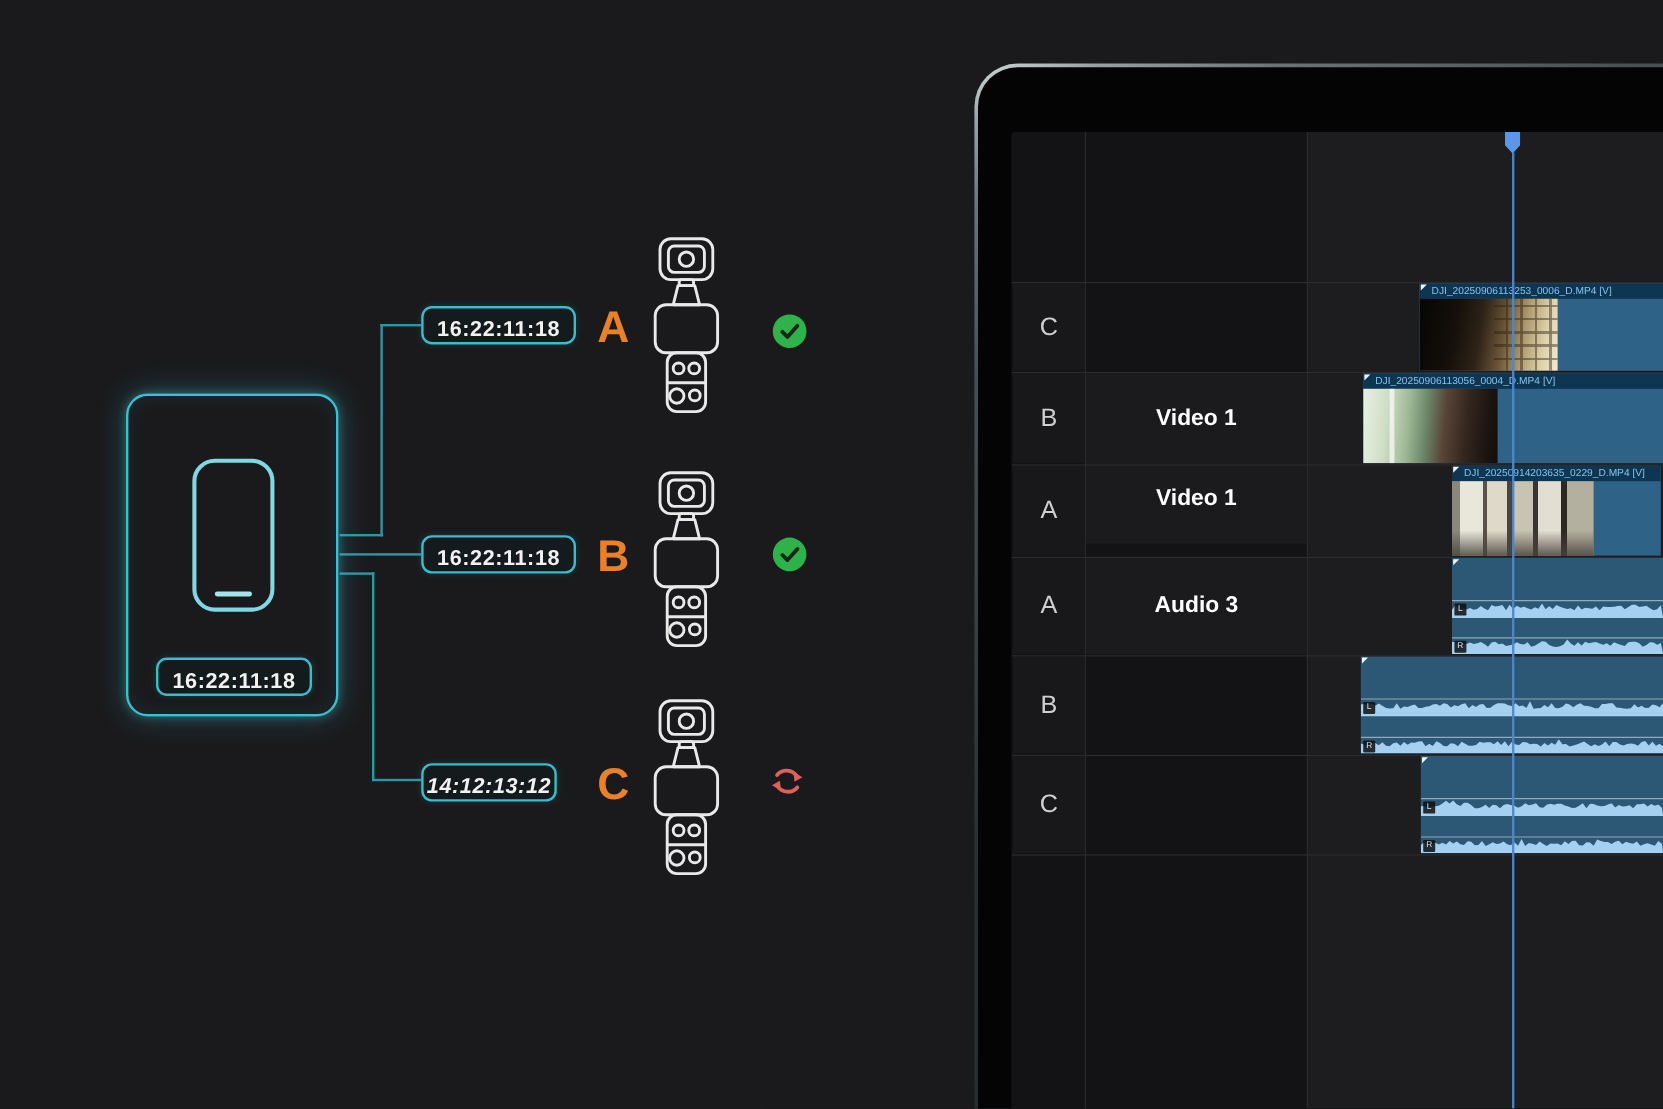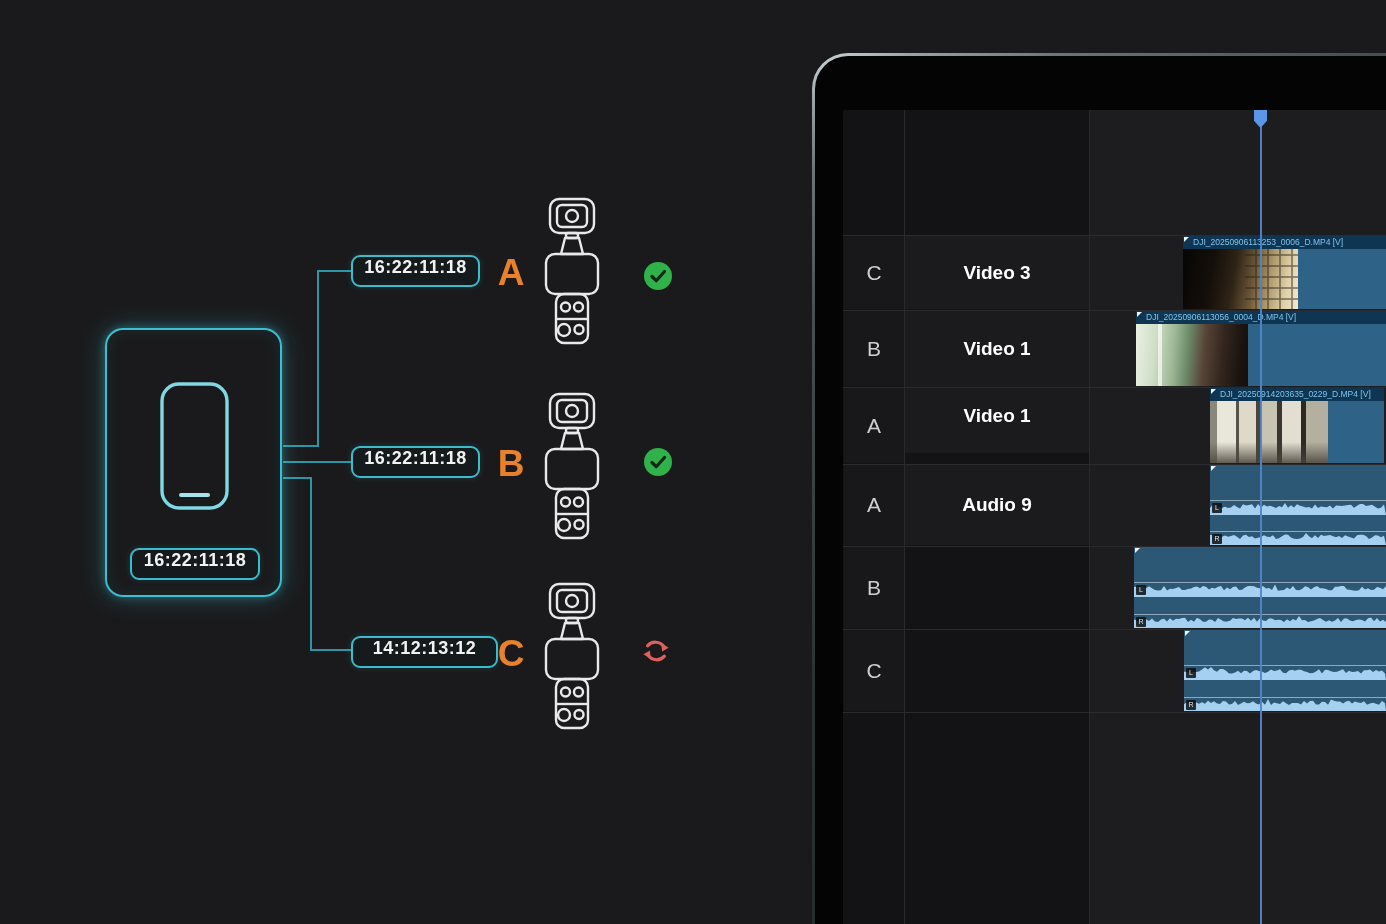--- a/index.html
+++ b/index.html
@@ -9,21 +9,21 @@
 
   
   .diagram { position:absolute; inset:0; }
   .sync-card { position:absolute; left:105px; top:328px; width:177px; height:269px;
                border:2px solid #3ac0d2; border-radius:18px;
                box-shadow:0 0 26px rgba(62,198,218,.30), 0 0 8px rgba(62,198,218,.35),
                           inset 0 0 16px rgba(62,198,218,.10); }
   .phone-svg { position:absolute; left:51px; top:50px; }
   .tc-box { position:absolute; height:32px; border:2px solid #3cbbcd; border-radius:9px;
             background:rgba(16,26,28,.45); color:#f2f2f2; font-size:18px; font-weight:bold;
-            display:flex; align-items:flex-start; justify-content:center; letter-spacing:.5px;
+            display:flex; align-items:flex-end; justify-content:center; letter-spacing:.5px;
             box-shadow:0 0 6px rgba(62,198,218,.18); }
   .card-tc { left:23px; top:218px; width:130px; }
   .line { position:absolute; background:#2d96a6; }
   .branch-letter { position:absolute; width:40px; color:#e8802c; font-size:37px; font-weight:bold;
                    text-align:center; }
   .camera { position:absolute; width:60px; height:148px; }
   .status { position:absolute; width:30px; height:30px; }
 
   
   .laptop-frame { position:absolute; left:812px; top:53px; width:600px; height:900px;
@@ -149,21 +149,21 @@
           <circle cx="36.5" cy="110" r="4.5"></circle>
         <circle cx="22" cy="133" r="6"></circle>
           <circle cx="37" cy="132.5" r="4.5"></circle>
       </g>
     </svg>
     <svg class="status" style="left:643px;top:447px;" viewBox="0 0 30 30">
       <circle cx="15" cy="15" r="14" fill="#2fb24a"></circle>
       <path d="M9 15.5 l4.2 4.2 L21.5 10.5" fill="none" stroke="#14261a" stroke-width="3.2" stroke-linecap="round" stroke-linejoin="round"></path>
     </svg>
 
-    <div class="tc-box" style="left:351px;top:636px;width:147px;">
+    <div class="tc-box" style="left:351px;top:636px;width:113px;font-style:italic;">
       <span>14:12:13:12</span>
     </div>
     <div class="branch-letter" style="left:491px;top:633px;">C</div>
     <svg class="camera" style="left:542px;top:582px;" viewBox="0 0 60 148">
       <g fill="none" stroke="#e9e9e9" stroke-width="2.4" stroke-linejoin="round">
         <rect x="8" y="2" width="44" height="34" rx="9"></rect>
           <rect x="15" y="8" width="30" height="22" rx="5"></rect>
         <circle cx="30" cy="19" r="6"></circle>
           <rect x="24" y="36" width="12" height="5" rx="2"></rect>
         <path d="M23 41 h14 l4 16 h-22 z"></path>
@@ -188,40 +188,37 @@
 
   <div class="laptop-frame"></div>
   <div class="laptop-bezel"></div>
 
   <div class="screen">
     <div class="header-pane"></div>
 
     <div class="cell cell-letter" style="top:126px;height:73px;">
         <span>C</span>
       </div>
-    <div class="cell cell-name" style="top:126px;height:73px;">
-        <span>Video 3</span>
-      </div>
     <div class="cell cell-letter" style="top:201px;height:75px;">
         <span>B</span>
       </div>
     <div class="cell cell-name" style="top:201px;height:75px;">
         <span>Video 1</span>
       </div>
     <div class="cell cell-letter" style="top:278px;height:75px;">
         <span>A</span>
       </div>
     <div class="cell cell-name" style="top:268px;height:75px;">
         <span>Video 1</span>
       </div>
     <div class="cell cell-letter" style="top:355px;height:80px;">
         <span>A</span>
       </div>
     <div class="cell cell-name" style="top:355px;height:80px;">
-        <span>Audio 9</span>
+        <span>Audio 3</span>
       </div>
     <div class="cell cell-letter" style="top:437px;height:81px;">
         <span>B</span>
       </div>
     <div class="cell cell-letter" style="top:520px;height:81px;">
         <span>C</span>
       </div>
 
     <div class="clip video" style="left:340px;top:126px;width:203px;height:73px;">
       <div class="corner"></div>

